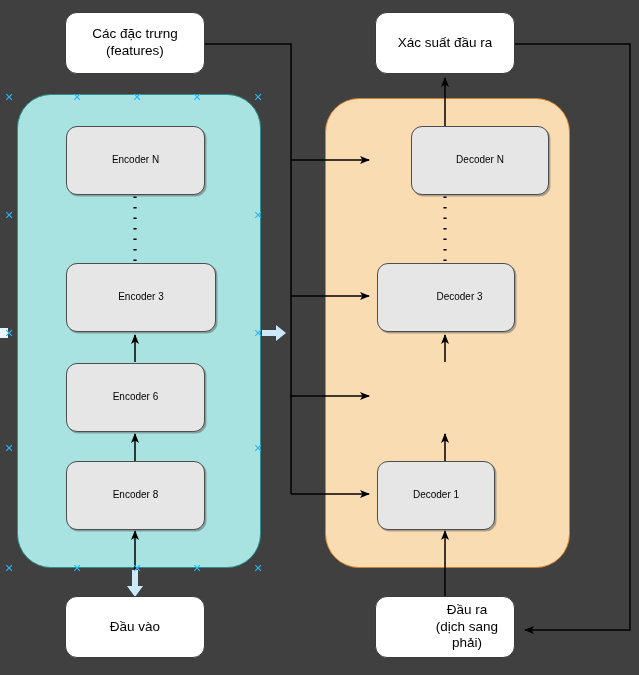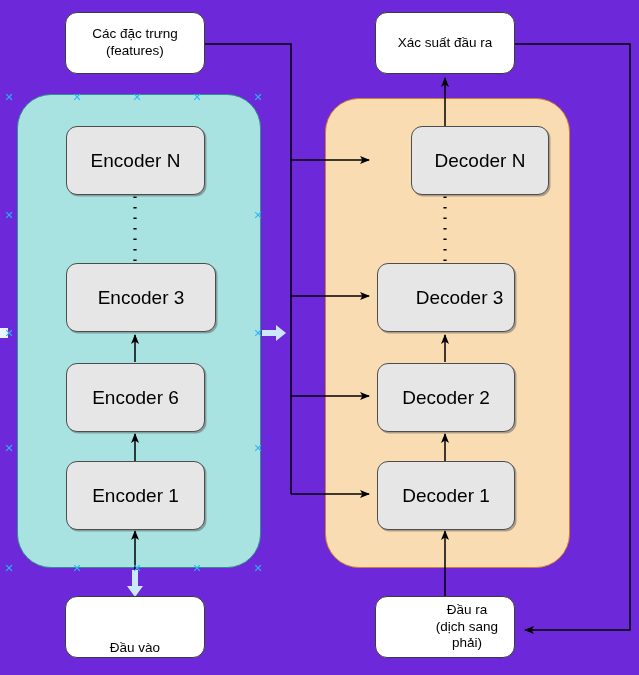--- a/index.html
+++ b/index.html
@@ -7,21 +7,21 @@
     padding: 0;
     background: #ffffff;
   }
   body {
     font-family: "Liberation Sans", sans-serif;
   }
   #canvas {
     position: relative;
     width: 639px;
     height: 675px;
-    background: #6d28d9;
+    background: #404040;
     overflow: hidden;
   }
   svg.layer {
     position: absolute;
     left: 0;
     top: 0;
     width: 639px;
     height: 675px;
     overflow: visible;
   }
@@ -38,21 +38,21 @@
   .node-white {
     background: #ffffff;
     border: 1.4px solid #3b3b3b;
     border-radius: 12px;
     font-size: 13.5px;
   }
   .node-gray {
     background: #e6e6e6;
     border: 1.4px solid #4d4d4d;
     border-radius: 11px;
-    font-size: 19px;
+    font-size: 10px;
     box-shadow: 1.5px 1.5px 0 rgba(80,80,80,0.45);
     text-align: center;
   }
   .node-label {
     white-space: pre-line;
     pointer-events: none;
   }
   .container-box {
     position: absolute;
     box-sizing: border-box;
@@ -141,37 +141,34 @@
   <div class="node node-gray" style="left:66px; top:126px; width:139px; height:69px;">
     <span class="node-label">Encoder N</span>
   </div>
   <div class="node node-gray" style="left:66px; top:263px; width:150px; height:69px;">
     <span class="node-label">Encoder 3</span>
   </div>
   <div class="node node-gray" style="left:66px; top:363px; width:139px; height:69px;">
     <span class="node-label">Encoder 6</span>
   </div>
   <div class="node node-gray" style="left:66px; top:461px; width:139px; height:69px;">
-    <span class="node-label">Encoder 1</span>
+    <span class="node-label">Encoder 8</span>
   </div>
 
   <div class="node node-gray" style="left:377px; top:126px; width:138px; height:69px;margin-left:34px;">
     <span class="node-label">Decoder N</span>
   </div>
   <div class="node node-gray" style="left:377px; top:263px; width:138px; height:69px;padding-left:27px;">
     <span class="node-label">Decoder 3</span>
   </div>
-  <div class="node node-gray" style="left:377px; top:363px; width:138px; height:69px;">
-    <span class="node-label">Decoder 2</span>
-  </div>
-  <div class="node node-gray" style="left:377px; top:461px; width:138px; height:69px;">
+  <div class="node node-gray" style="left:377px; top:461px; width:118px; height:69px;">
     <span class="node-label">Decoder 1</span>
   </div>
 
-  <div class="node node-white" style="left:65px; top:596px; width:140px; height:62px;align-items:flex-end;">
+  <div class="node node-white" style="left:65px; top:596px; width:140px; height:62px;">
     <span class="node-label">Đầu vào</span>
   </div>
 
   <div class="node node-white" style="left:375px; top:596px; width:140px; height:62px;padding-left:44px;">
     <span class="node-label">Đầu ra
 (dịch sang phải)</span>
   </div>
 
   <div class="handle" style="left:9px;   top:97px;">✕</div>
   <div class="handle" style="left:77px;  top:97px;">✕</div>

